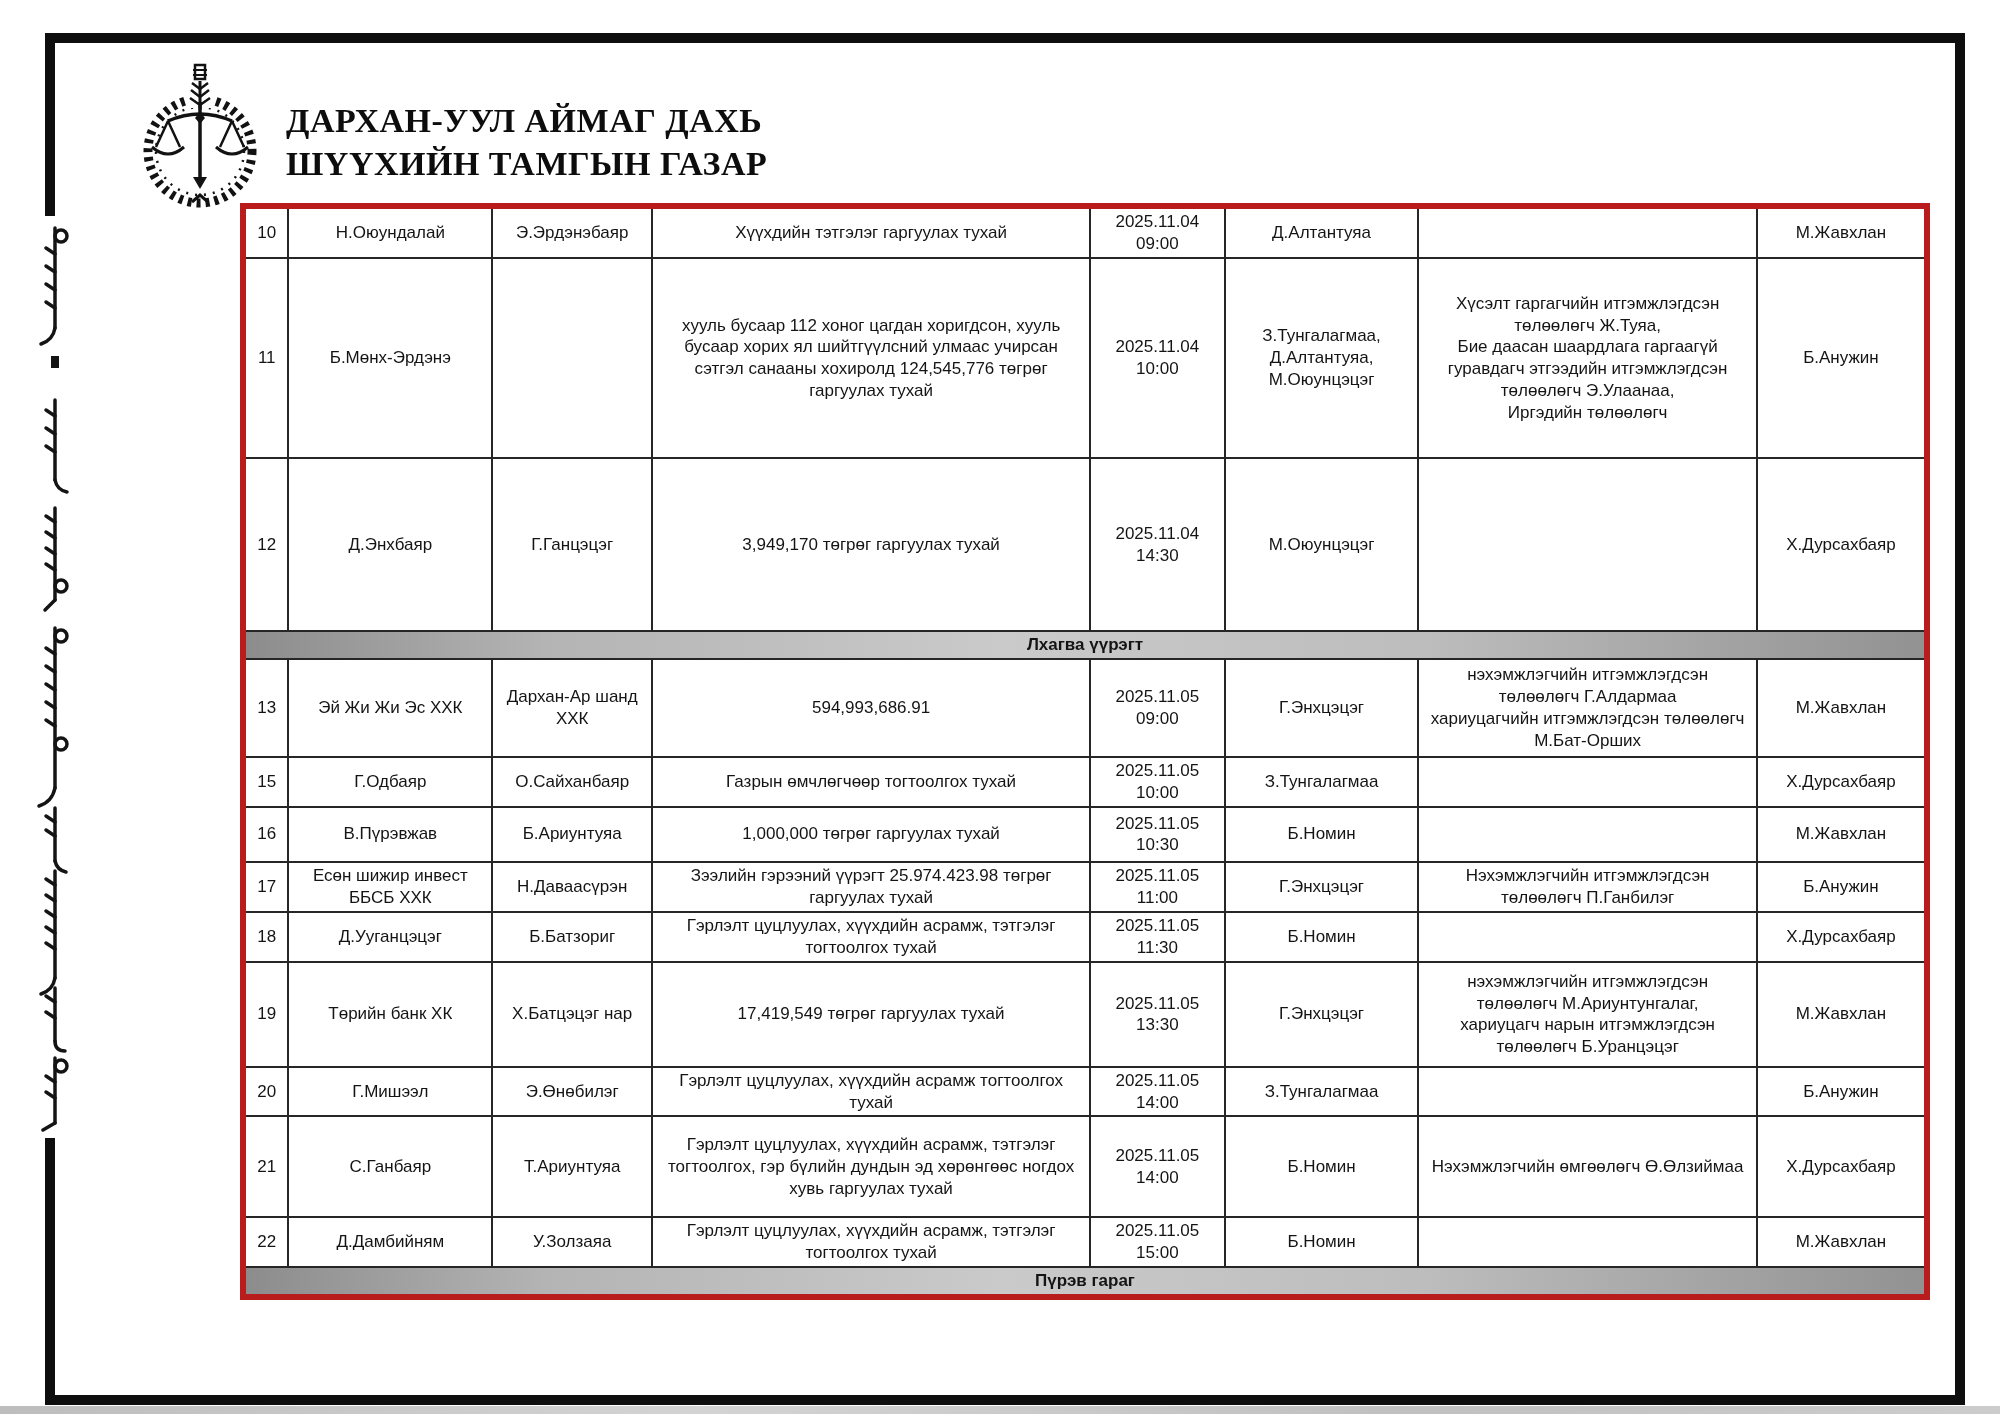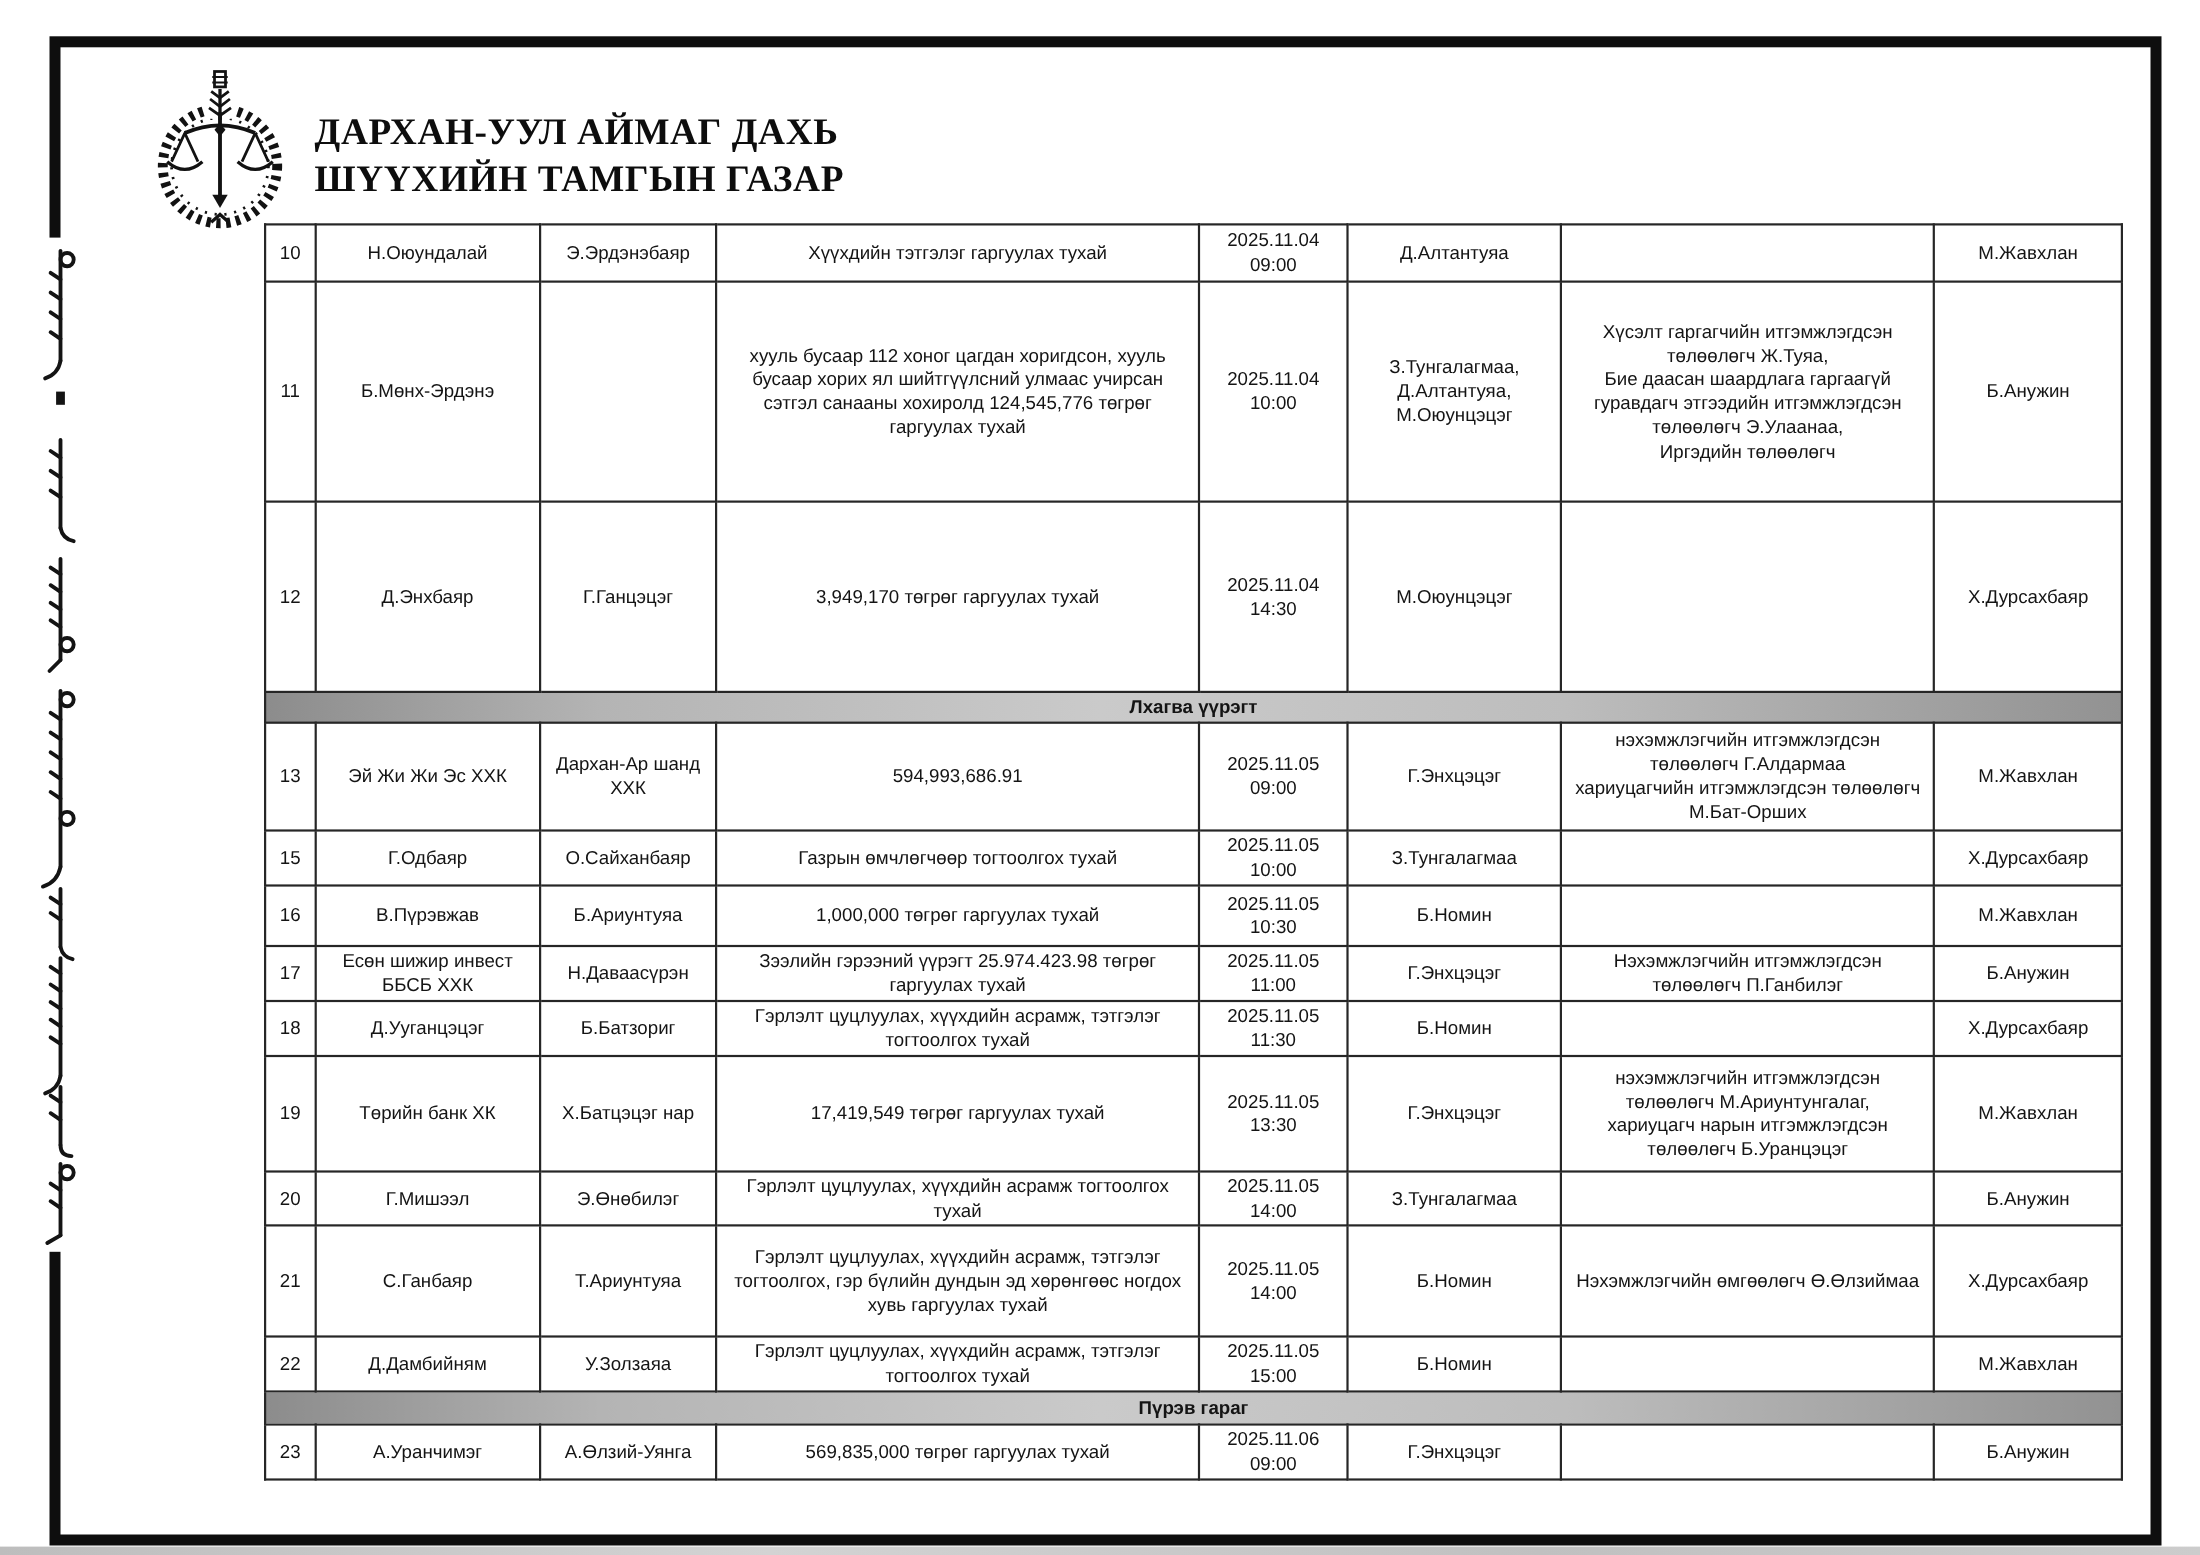--- a/index.html
+++ b/index.html
@@ -22,21 +22,21 @@
   
   .org-title{
     position:absolute;left:286px;top:100px;
     font-family:"Liberation Serif","DejaVu Serif",serif;font-weight:bold;
     font-size:34px;line-height:1.26;letter-spacing:0.5px;color:#0d0d0d;white-space:nowrap;
   }
   
   .tbl-wrap{position:absolute;left:240px;top:203px;width:1690px;}
   table.sched{
     border-collapse:collapse;table-layout:fixed;width:1690px;
-    border:2px solid #b91c1c;
+    border:6px solid #b91c1c;
   }
   table.sched td{
     border:2px solid #262626;text-align:center;vertical-align:middle;
     font-size:17px;line-height:1.28;color:#141414;padding:2px 6px;
     white-space:pre-line;overflow:hidden;word-wrap:break-word;
   }
   td.subject-cell{padding:3px 32px;}
   td.representatives-cell{padding:3px 13px;line-height:1.3;}
   td.datetime-cell{line-height:1.25;}
   td.judge-cell{line-height:1.3;}
@@ -304,29 +304,18 @@
             <td class="subject-cell">Гэрлэлт цуцлуулах, хүүхдийн асрамж, тэтгэлэг тогтоолгох тухай</td>
             <td class="datetime-cell">2025.11.05
 15:00</td>
             <td class="judge-cell">Б.Номин</td>
             <td class="representatives-cell"></td>
             <td class="clerk-cell">М.Жавхлан</td>
           </tr>
           <tr style="height: 30px;">
             <td colspan="8" class="divider">Пүрэв гараг</td>
           </tr>
-          <tr style="height: 50px;">
-            <td class="case-number-cell">23</td>
-            <td class="party1-cell">А.Уранчимэг</td>
-            <td class="party2-cell">А.Өлзий-Уянга</td>
-            <td class="subject-cell">569,835,000 төгрөг гаргуулах тухай</td>
-            <td class="datetime-cell">2025.11.06
-09:00</td>
-            <td class="judge-cell">Г.Энхцэцэг</td>
-            <td class="representatives-cell"></td>
-            <td class="clerk-cell">Б.Анужин</td>
-          </tr>
         </tbody>
     </table>
   </div>
 
   <div class="scan-strip"></div>
 </div>
 
 </body></html>

